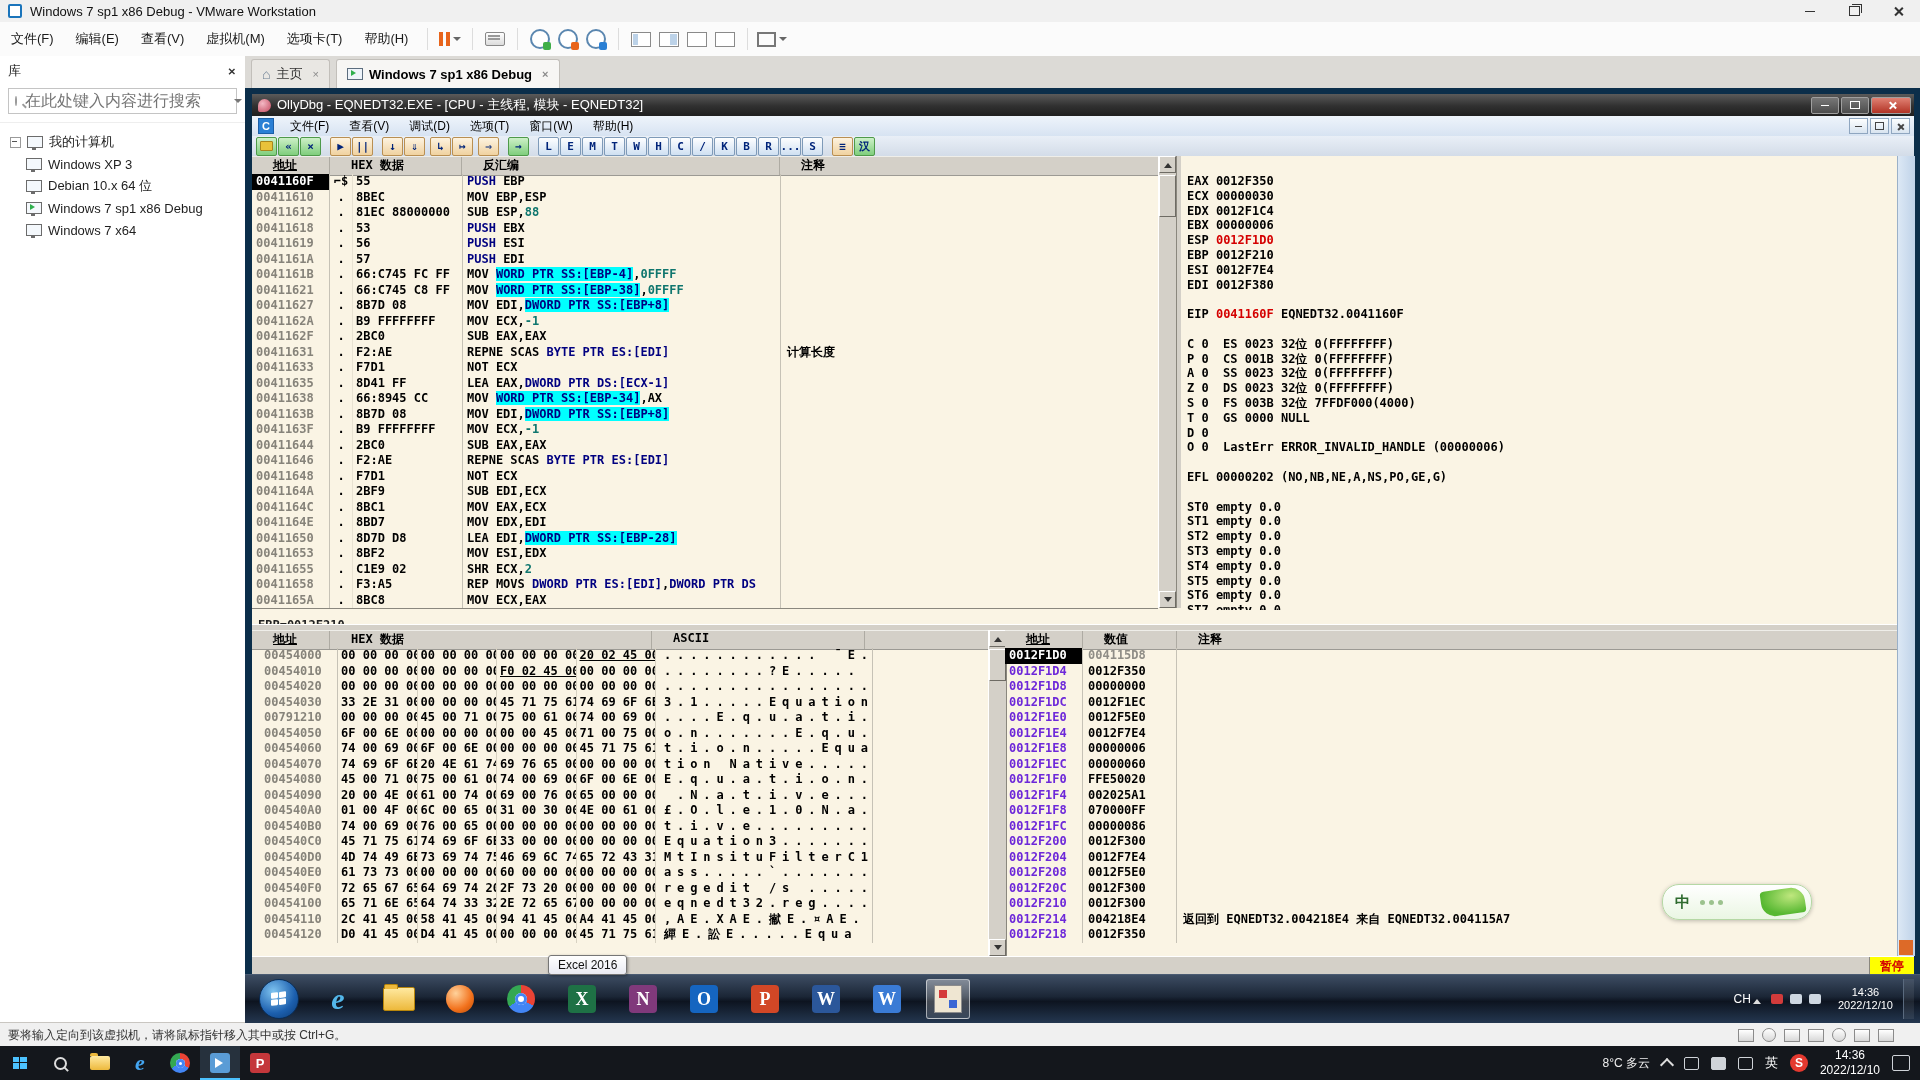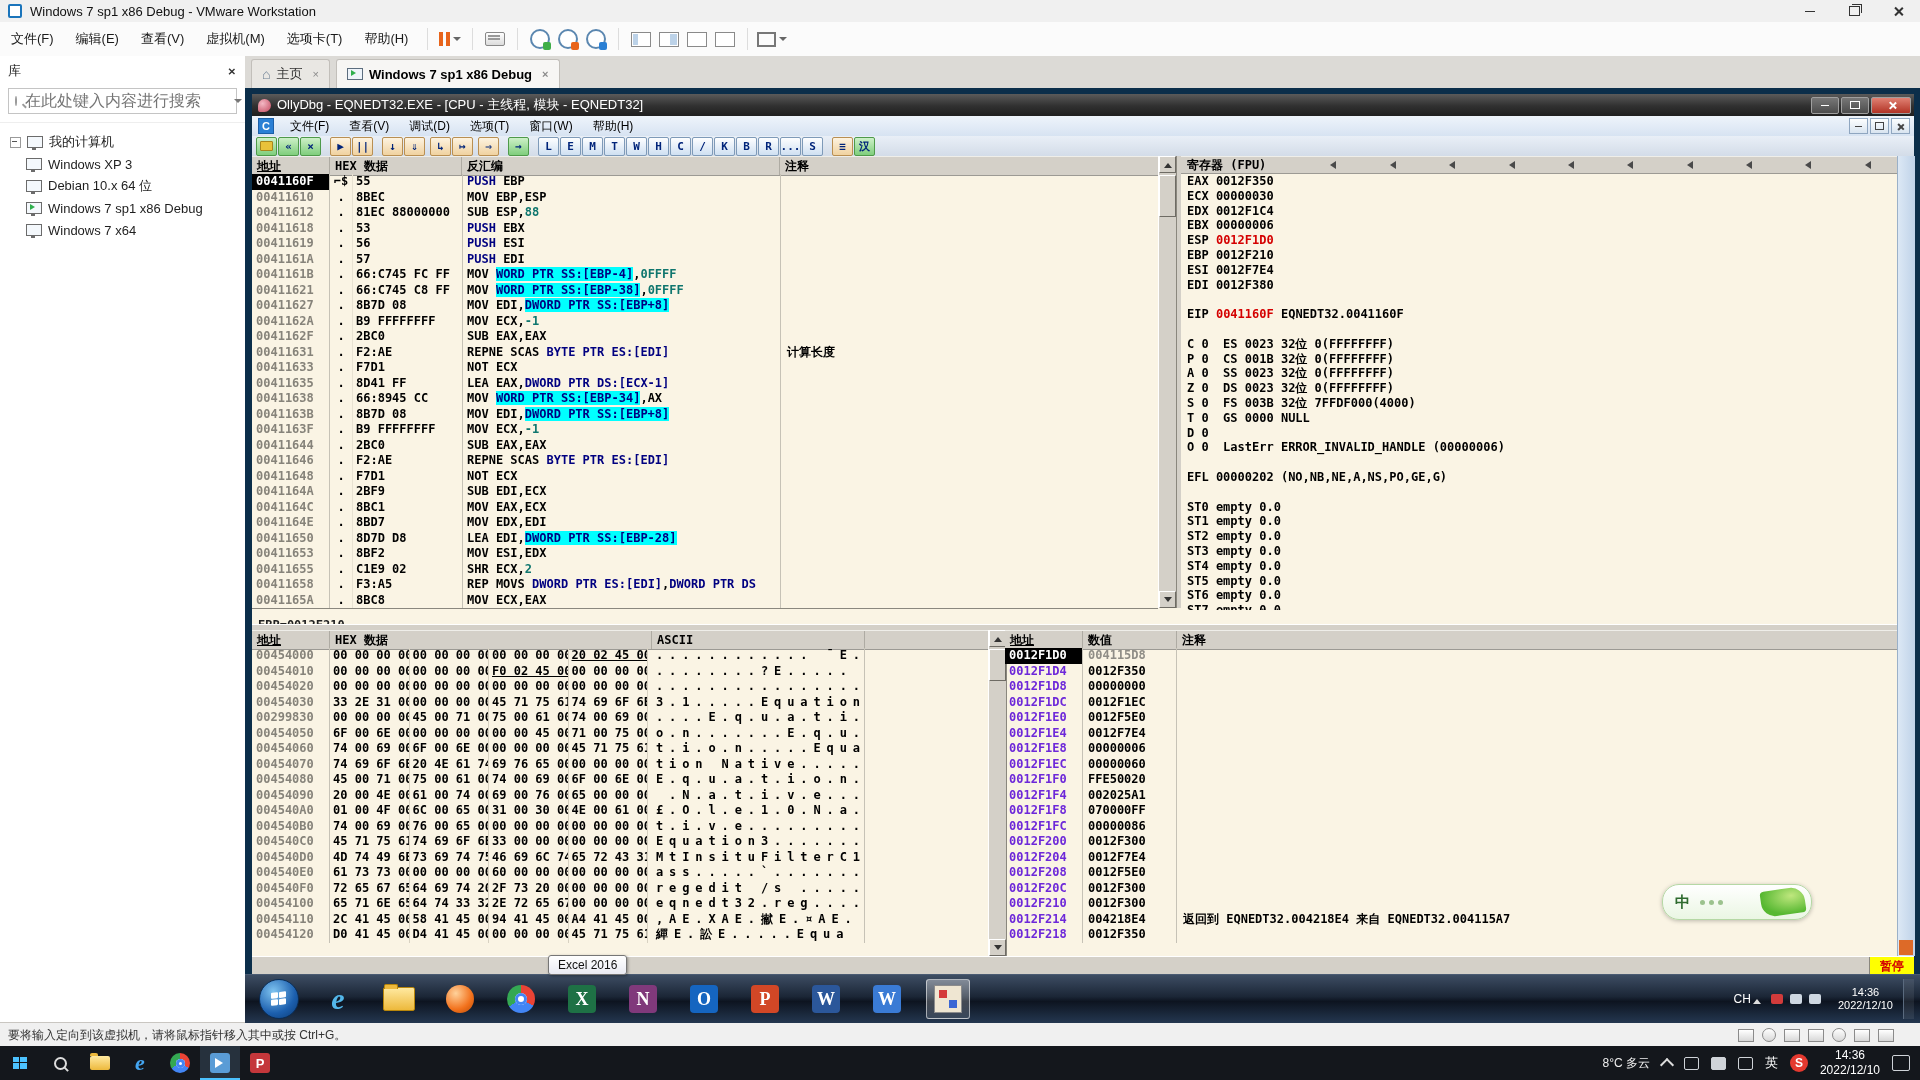--- a/index.html
+++ b/index.html
@@ -84,21 +84,21 @@
   #olly-toolbar{position:absolute;left:0;top:42px;width:100%;height:20px;background:linear-gradient(#e9eff7,#d3dce8);display:flex;align-items:center;padding-left:4px;box-sizing:border-box;}
   .obtn{width:19px;height:17px;border:1px solid #7e9ab8;border-radius:2px;margin-right:1px;display:flex;align-items:center;justify-content:center;font-family:"DejaVu Sans Mono",monospace;font-weight:bold;font-size:11px;color:#00247a;background:linear-gradient(#fdfeff,#cfe0f2);}
   .obtn.green{background:linear-gradient(#cdf0c8,#7fce7c);border-color:#4e9a4a;}
   .obtn.tan{background:linear-gradient(#fdf3e0,#f0d2a0);border-color:#b98f52;}
   .obtn .folder{width:11px;height:8px;background:#e8c23a;border:1px solid #a8861c;border-radius:1px;}
   .gap8{width:8px;}.gap4{width:4px;}
   .oletter{color:#00247a;}
   
   #cpu{position:absolute;left:0;top:62px;width:1662px;height:800px;background:#faf4e4;}
   .phead{background:#d4d0c8;border-bottom:1px solid #9c9a94;border-top:1px solid #efeee9;color:#000;display:flex;align-items:center;}
-  .phead .hcell{padding-left:5px;box-sizing:border-box;border-right:1px solid #aeaba3;height:100%;display:flex;align-items:center;}
+  .phead .hcell{padding-left:21px;box-sizing:border-box;border-right:1px solid #aeaba3;height:100%;display:flex;align-items:flex-start;}
   .u{text-decoration:underline;}
   #dis-head{position:absolute;left:0;top:0;width:906px;height:18px;}
   #reg-head{position:absolute;left:929px;top:0;width:716px;height:18px;padding-left:6px;box-sizing:border-box;}
   .reg-arrows{flex:1;display:flex;justify-content:space-between;padding:0 26px 0 60px;}
   .arrL{width:0;height:0;border:4px solid transparent;border-right:6px solid #4a4a4a;}
   #dis-rows{position:absolute;left:0;top:18px;width:906px;height:434px;overflow:hidden;}
   .drow{display:flex;height:15.5px;line-height:15.5px;white-space:pre;}
   .f-addr{width:78px;padding-left:4px;box-sizing:border-box;color:#86837a;border-right:1px solid #c6c2b6;overflow:hidden;}
   .f-mark{width:22px;text-align:center;color:#000;border-right:1px solid #e8e2d2;}
   .f-bytes{width:110px;padding-left:3px;box-sizing:border-box;border-right:1px solid #c6c2b6;overflow:hidden;color:#000;}
@@ -114,21 +114,21 @@
   
   .sbv{background:#d4d0c8;border-left:1px solid #fff;border-right:1px solid #8a877e;}
   .sb-arrow{height:15px;border:1px solid;border-color:#fff #6e6b64 #6e6b64 #fff;background:#d4d0c8;display:flex;align-items:center;justify-content:center;}
   .sb-thumb{height:40px;border:1px solid;border-color:#fff #6e6b64 #6e6b64 #fff;background:#d4d0c8;margin-top:2px;}
   .tri-u{width:0;height:0;border:4px solid transparent;border-bottom:5px solid #333;margin-top:-3px;}
   .tri-d{width:0;height:0;border:4px solid transparent;border-top:5px solid #333;margin-bottom:-3px;}
   #split-v{position:absolute;left:923px;top:0;width:6px;height:452px;background:#d4d0c8;}
   #split-h{position:absolute;left:0;top:468px;width:1645px;height:6px;background:#d4d0c8;border-top:1px solid #fff;}
   #dump-head{position:absolute;left:0;top:474px;width:736px;height:18px;}
   #stack-head{position:absolute;left:753px;top:474px;width:892px;height:18px;}
-  #dump-rows{position:absolute;left:0;top:492px;width:736px;height:308px;overflow:hidden;}
+  #dump-rows{position:absolute;left:8px;top:492px;width:736px;height:308px;overflow:hidden;}
   .durow{display:flex;height:15.5px;line-height:15.5px;white-space:pre;}
   .f-daddr{width:78px;padding-left:4px;box-sizing:border-box;color:#86837a;border-right:1px solid #c6c2b6;}
   .f-hex{width:322px;display:flex;}
   .f-hex span{display:inline-block;width:79.5px;padding-left:3px;box-sizing:border-box;border-right:1px solid #d8d2c2;overflow:hidden;color:#000;}
   .f-hex span.c-u{text-decoration:underline;}
   .f-ascii{width:213px;letter-spacing:5.9px;padding-left:4px;box-sizing:border-box;border-right:1px solid #c6c2b6;overflow:hidden;color:#000;}
   #dump-sb{position:absolute;left:736px;top:474px;width:17px;height:326px;}
   #stack-rows{position:absolute;left:753px;top:492px;width:892px;height:308px;overflow:hidden;}
   .srow{display:flex;height:15.5px;line-height:15.5px;white-space:pre;}
   .f-saddr{width:78px;padding-left:4px;box-sizing:border-box;color:#6d28d9;border-right:1px solid #c6c2b6;}
@@ -411,35 +411,20 @@
     </div>
 
     <div id="cpu" class="mono">
       <div id="dis-head" class="phead">
         <div class="hcell" style="width:78px;">
             <span class="u">地址</span>
           </div>
         <div class="hcell" style="width:132px;">HEX 数据</div>
         <div class="hcell" style="width:318px;">反汇编</div>
         <div class="hcell" style="flex:1;border-right:none;">注释</div>
-      </div>
-      <div id="reg-head" class="phead">
-        <span>寄存器 (FPU)</span>
-        <span class="reg-arrows">
-          <i class="arrL"></i>
-            <i class="arrL"></i>
-            <i class="arrL"></i>
-            <i class="arrL"></i>
-            <i class="arrL"></i>
-            <i class="arrL"></i>
-            <i class="arrL"></i>
-            <i class="arrL"></i>
-            <i class="arrL"></i>
-            <i class="arrL"></i>
-        </span>
       </div>
 
       <div id="dis-rows">
           <div class="drow sel">
           <span class="f-addr">0041160F</span>
           <span class="f-mark">⌐$</span>
           <span class="f-bytes">55</span>
           <span class="f-dis"><span class="c-n">PUSH</span><span class="c-k"> EBP</span></span>
           <span class="f-com"></span>
         </div>
@@ -706,21 +691,21 @@
           <span class="f-daddr">00454020</span>
           <span class="f-hex"><span class="c-k">00 00 00 00</span><span class="c-k">00 00 00 00</span><span class="c-k">00 00 00 00</span><span class="c-k">00 00 00 00</span></span>
           <span class="f-ascii">................</span>
         </div>
           <div class="durow">
           <span class="f-daddr">00454030</span>
           <span class="f-hex"><span class="c-k">33 2E 31 00</span><span class="c-k">00 00 00 00</span><span class="c-k">45 71 75 61</span><span class="c-k">74 69 6F 6E</span></span>
           <span class="f-ascii">3.1.....Equation</span>
         </div>
           <div class="durow">
-          <span class="f-daddr">00299830</span>
+          <span class="f-daddr">00791210</span>
           <span class="f-hex"><span class="c-k">00 00 00 00</span><span class="c-k">45 00 71 00</span><span class="c-k">75 00 61 00</span><span class="c-k">74 00 69 00</span></span>
           <span class="f-ascii">....E.q.u.a.t.i.</span>
         </div>
           <div class="durow">
           <span class="f-daddr">00454050</span>
           <span class="f-hex"><span class="c-k">6F 00 6E 00</span><span class="c-k">00 00 00 00</span><span class="c-k">00 00 45 00</span><span class="c-k">71 00 75 00</span></span>
           <span class="f-ascii">o.n.......E.q.u.</span>
         </div>
           <div class="durow">
           <span class="f-daddr">00454060</span>

